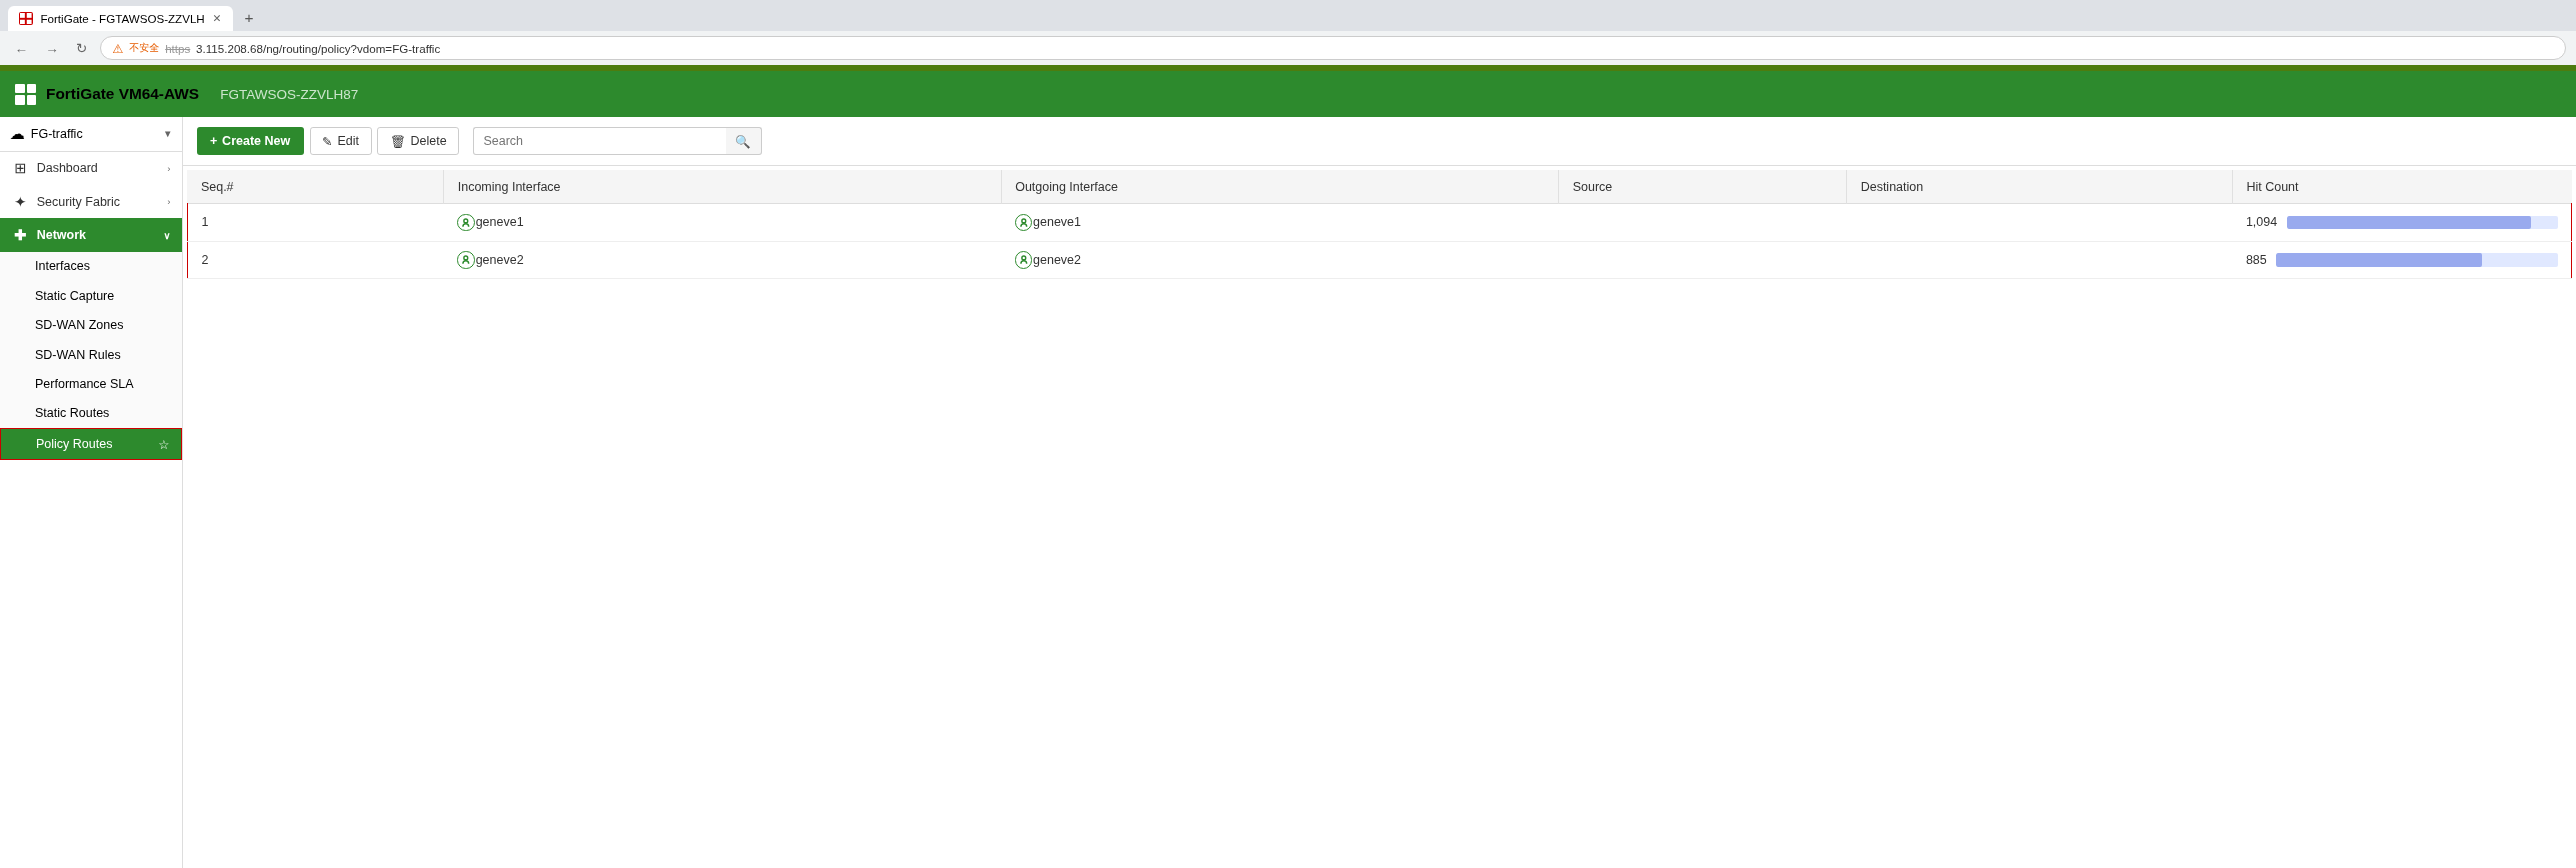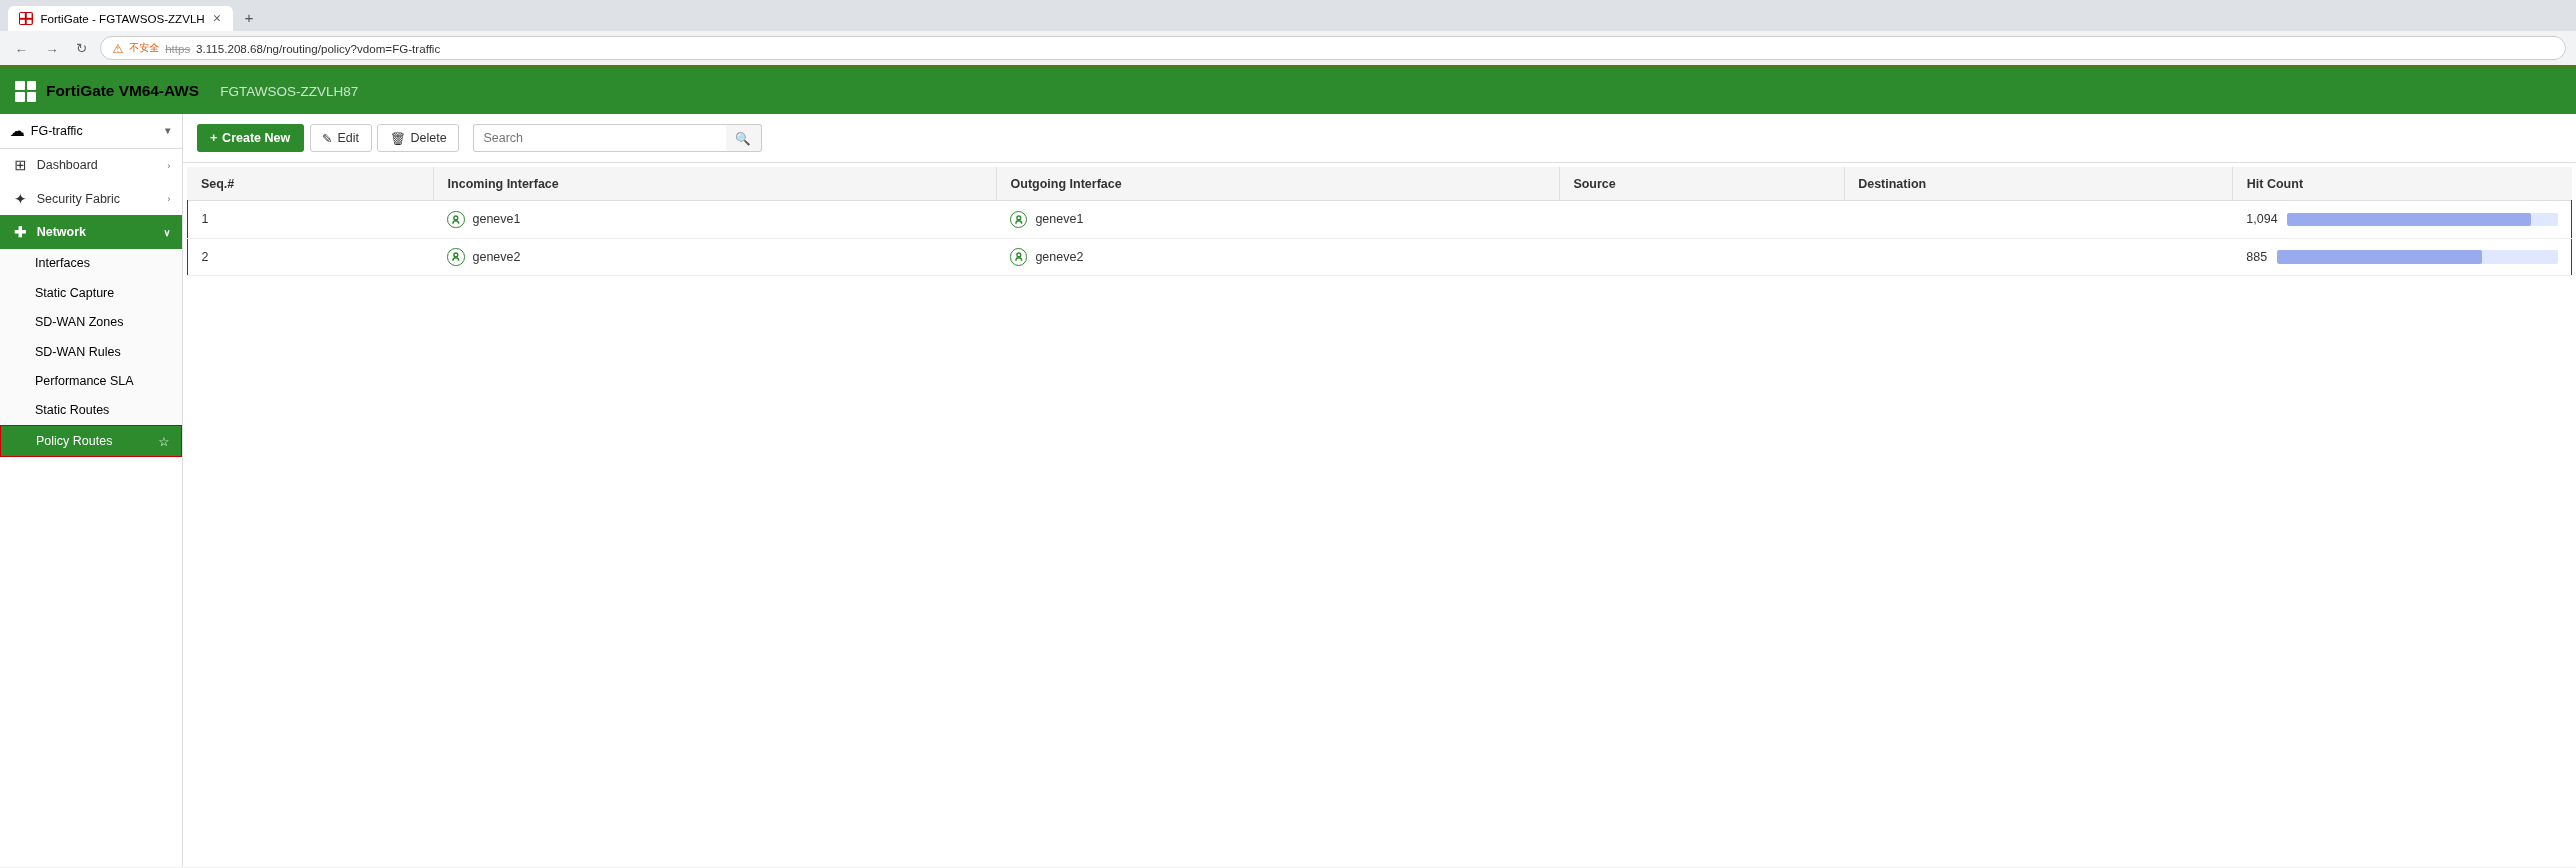--- a/index.html
+++ b/index.html
@@ -1,21 +1,21 @@
 <!DOCTYPE html>
 <html><head>
   <meta charset="utf-8">
   <style>
     * { box-sizing: border-box; margin: 0; padding: 0; }
     body { font-family: Arial, sans-serif; font-size: 12.5px; background: #f0f0f0; }
 
     
     .browser-chrome {
       background: #e8e8e8;
-      border-bottom: 3px solid #4d7c0f;
+      border-bottom: 6px solid #4d7c0f;
     }
     .tab-bar {
       display: flex;
       align-items: center;
       padding: 5.8px 7.7px 0;
       background: #dee1e6;
     }
     .tab {
       display: flex;
       align-items: center;
@@ -259,36 +259,36 @@
       border-collapse: collapse;
       font-size: 12.5px;
     }
     .data-table thead tr {
       background: #f5f5f5;
       border-bottom: 1px solid #ddd;
     }
     .data-table th {
       padding: 9.6px 13.5px;
       text-align: left;
-      font-weight: bold;
+      font-weight: normal;
       color: #333;
       border-right: 1px solid #e0e0e0;
       white-space: nowrap;
     }
     .data-table th:last-child { border-right: none; }
     .data-table td {
       padding: 9.6px 13.5px;
       border-bottom: 1px solid #eee;
       color: #333;
     }
 
     .interface-cell {
       display: flex;
       align-items: center;
-      gap: 8px;
+      gap: 1px;
     }
     .interface-icon {
       width: 17.4px;
       height: 17.4px;
       border-radius: 50%;
       border: 1.9px solid #2d8a2d;
       display: flex;
       align-items: center;
       justify-content: center;
       font-size: 8.7px;

